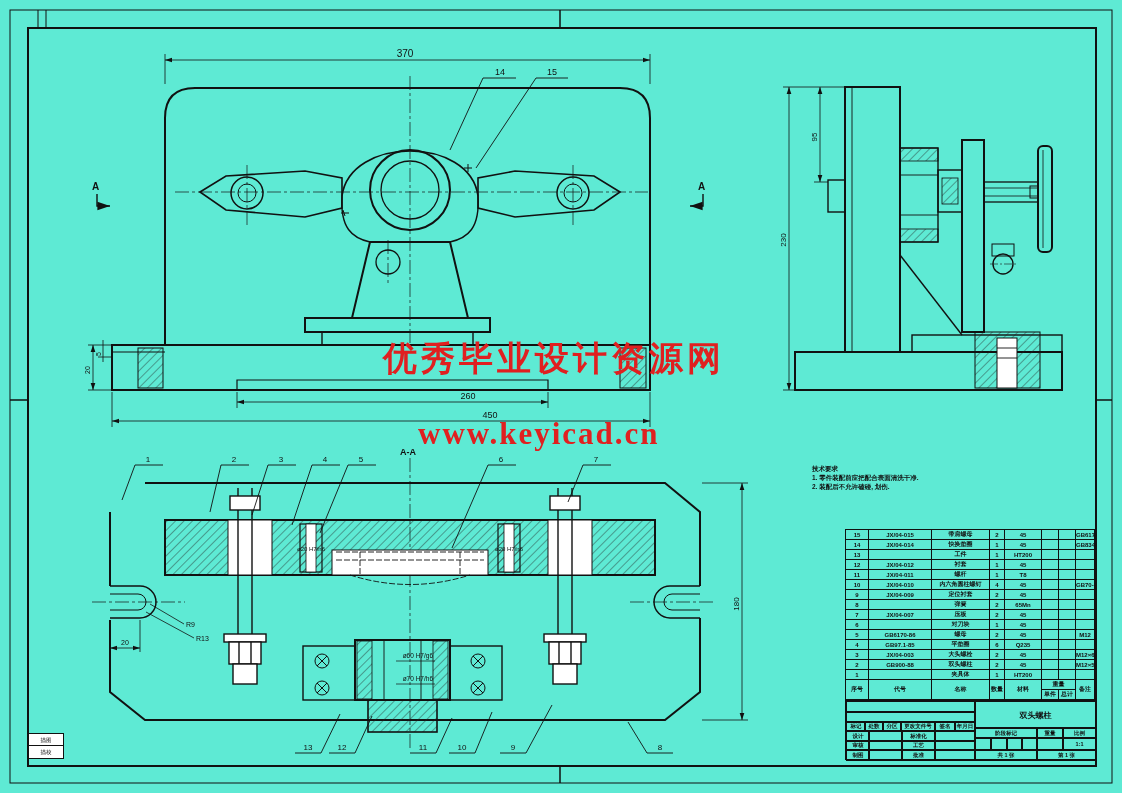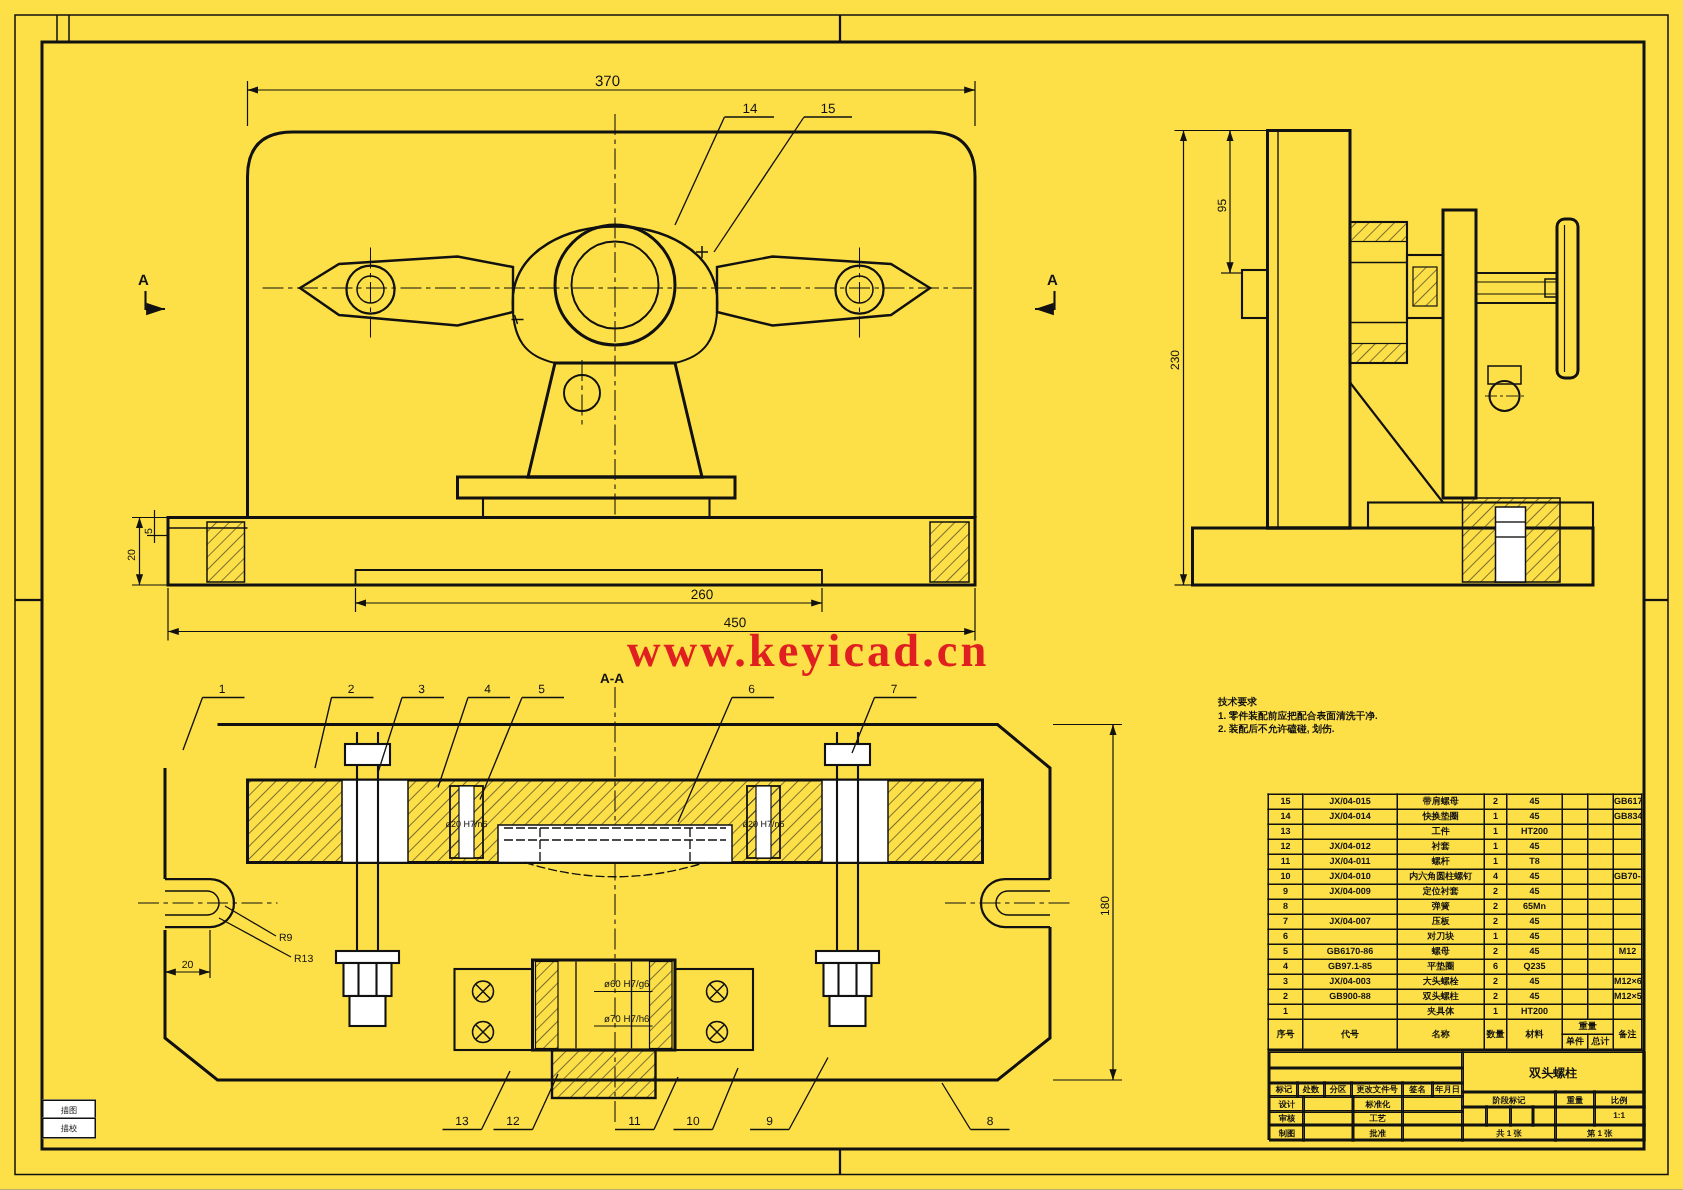--- a/index.html
+++ b/index.html
@@ -1,16 +1,16 @@
 <!DOCTYPE html>
 <html><head>
 <meta charset="utf-8">
 <style>
   html,body{margin:0;padding:0;background:#888;}
-  #sheet{position:relative;width:1122px;height:793px;background:#fde047;overflow:hidden;
+  #sheet{position:relative;width:1122px;height:793px;background:#5eead4;overflow:hidden;
          font-family:"Liberation Sans",sans-serif;color:#111;}
   svg text{font-family:"Liberation Sans",sans-serif;fill:#111;}
   .wm{position:absolute;color:#e02020;font-family:"Liberation Serif",serif;font-weight:bold;
       white-space:nowrap;z-index:5;}
   #wm1{left:383px;top:336px;font-size:34px;letter-spacing:4px;}
   #wm2{left:418px;top:416px;font-size:31px;letter-spacing:2px;}
   #notes{position:absolute;left:812px;top:465px;width:150px;font-size:6.5px;font-weight:bold;
          line-height:1.35;z-index:4;}
   #notes div{white-space:nowrap;}
   
@@ -304,20 +304,21 @@
       </g>
       <text x="308" y="750" font-size="8" text-anchor="middle" stroke="none">13</text>
       <text x="342" y="750" font-size="8" text-anchor="middle" stroke="none">12</text>
       <text x="423" y="750" font-size="8" text-anchor="middle" stroke="none">11</text>
       <text x="462" y="750" font-size="8" text-anchor="middle" stroke="none">10</text>
       <text x="513" y="750" font-size="8" text-anchor="middle" stroke="none">9</text>
       <text x="660" y="750" font-size="8" text-anchor="middle" stroke="none">8</text>
     </g>
   </svg>
 
+  <div id="wm1" class="wm">优秀毕业设计资源网</div>
   <div id="wm2" class="wm">www.keyicad.cn</div>
 
   <div id="notes">
     <div>技术要求</div>
     <div>1. 零件装配前应把配合表面清洗干净.</div>
     <div>2. 装配后不允许磕碰, 划伤.</div>
   </div>
 
   <table id="bom">
     <colgroup>

